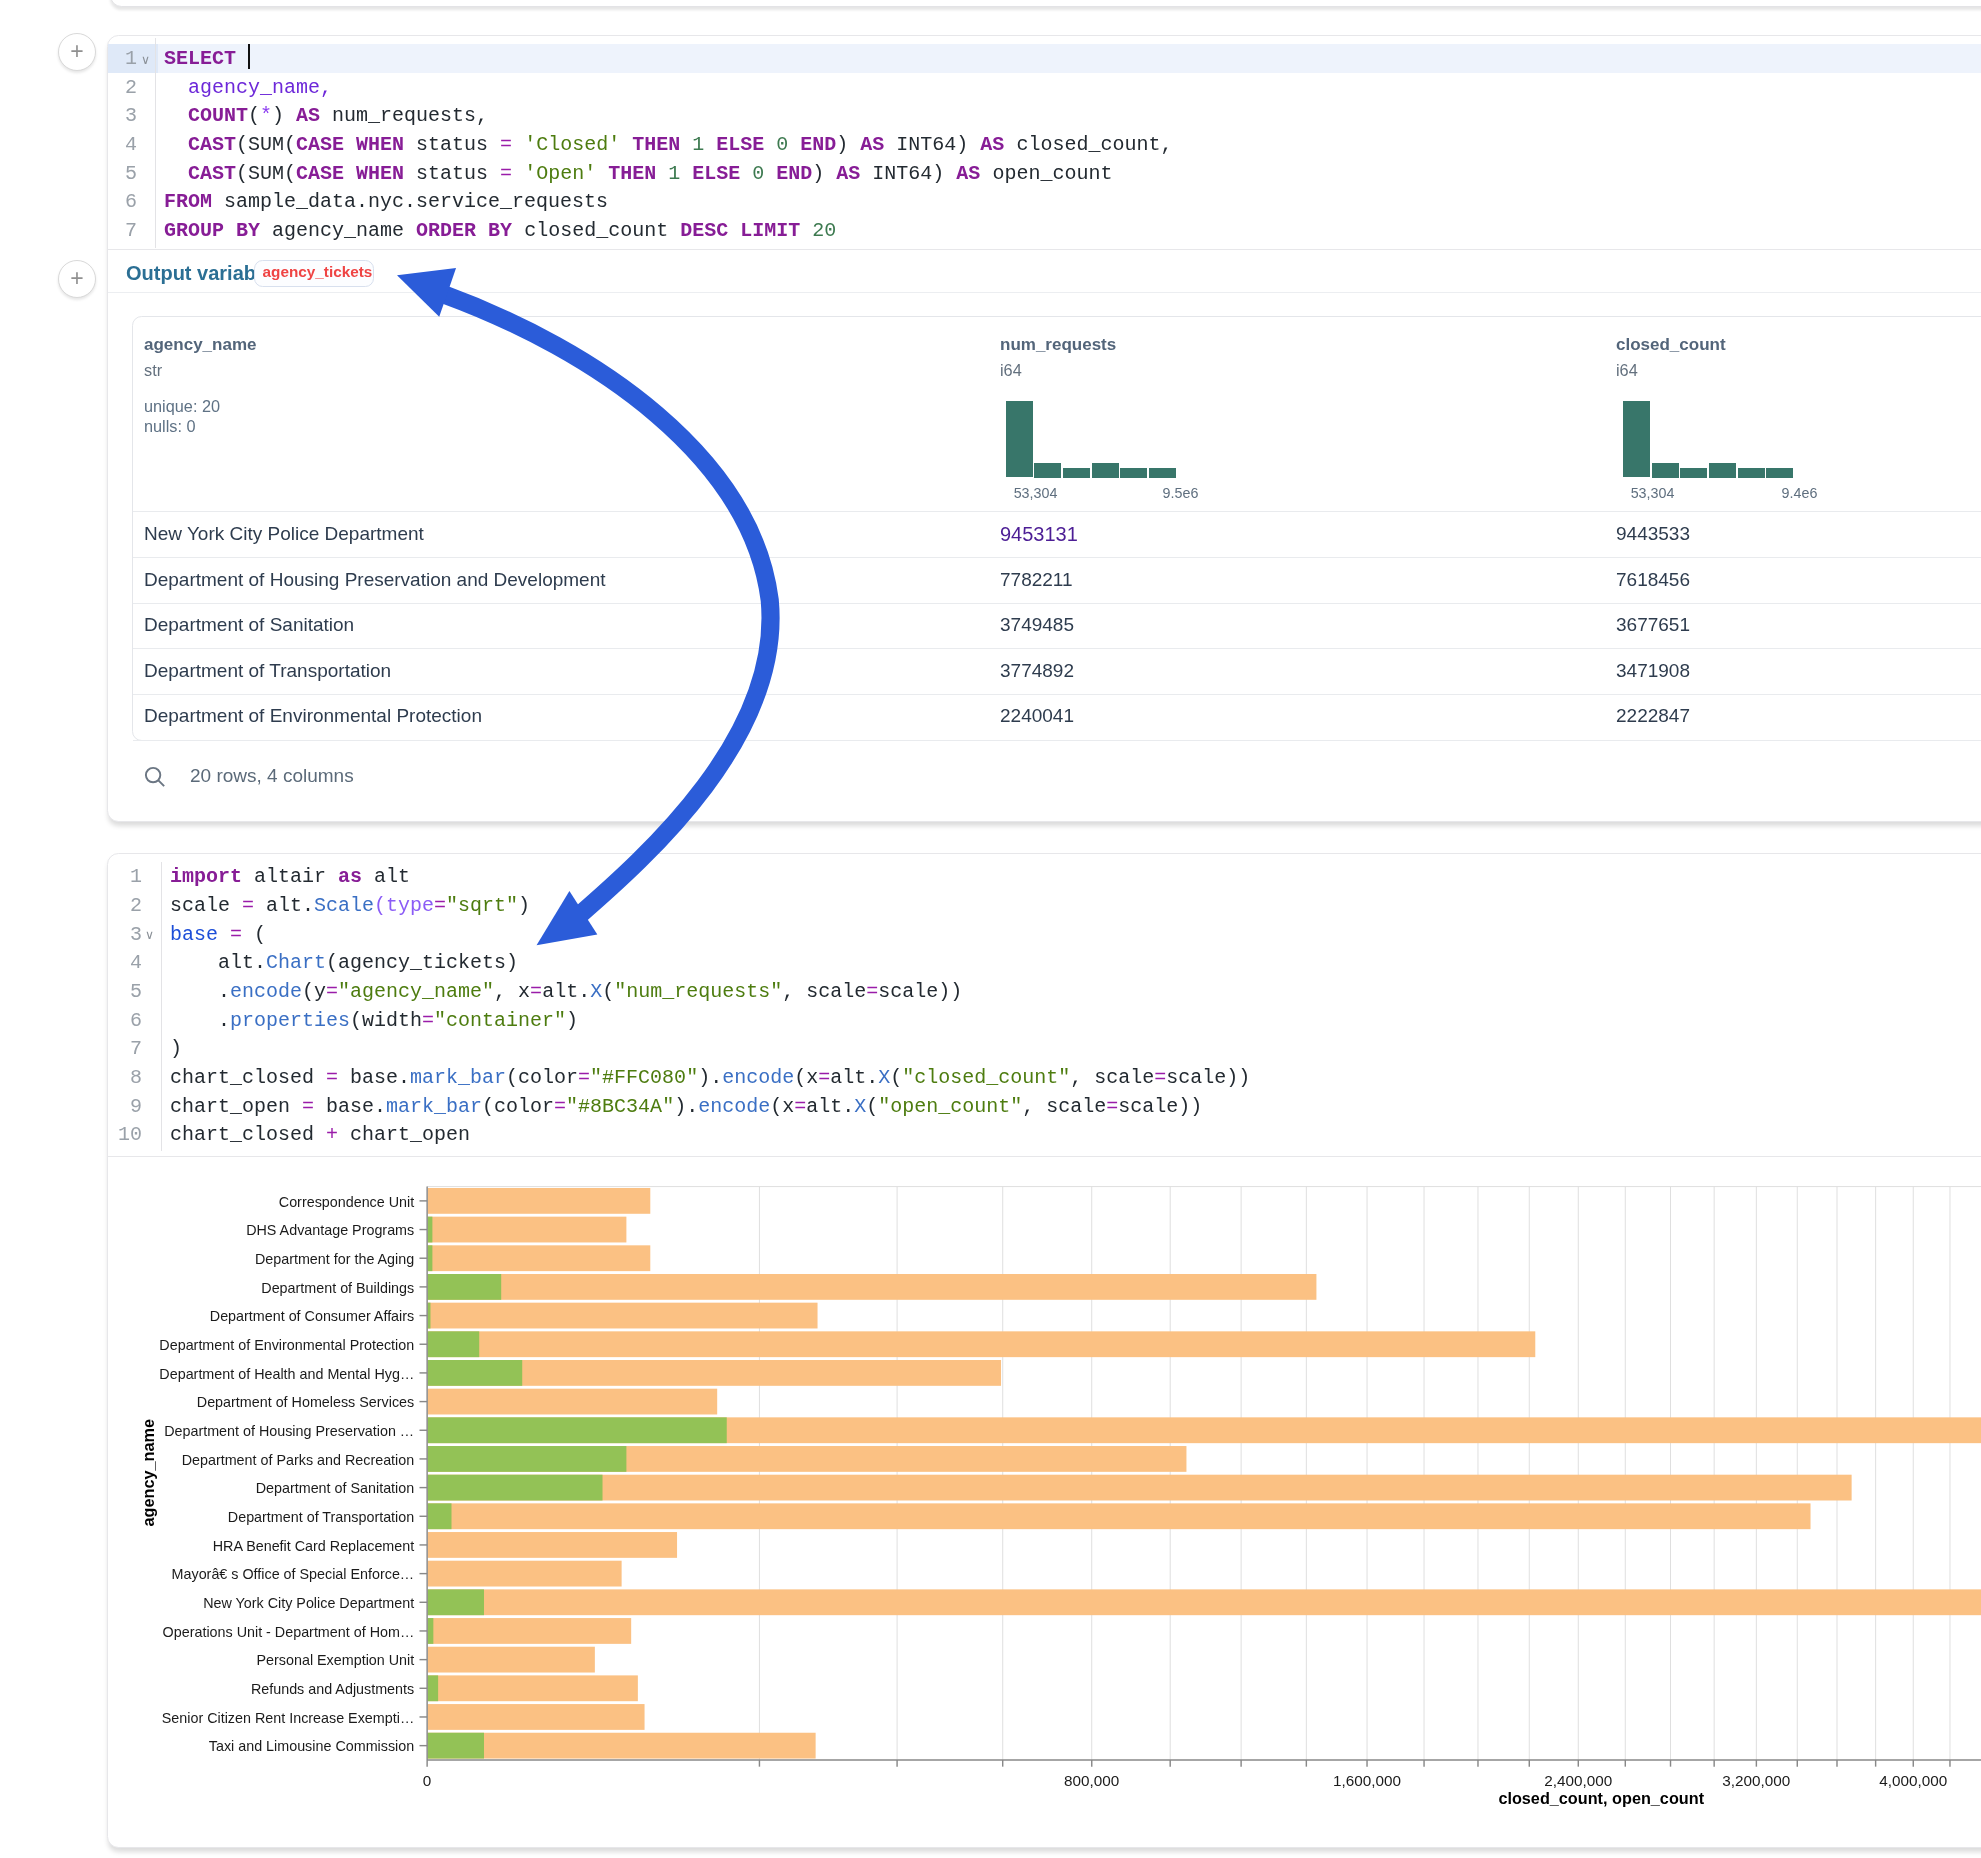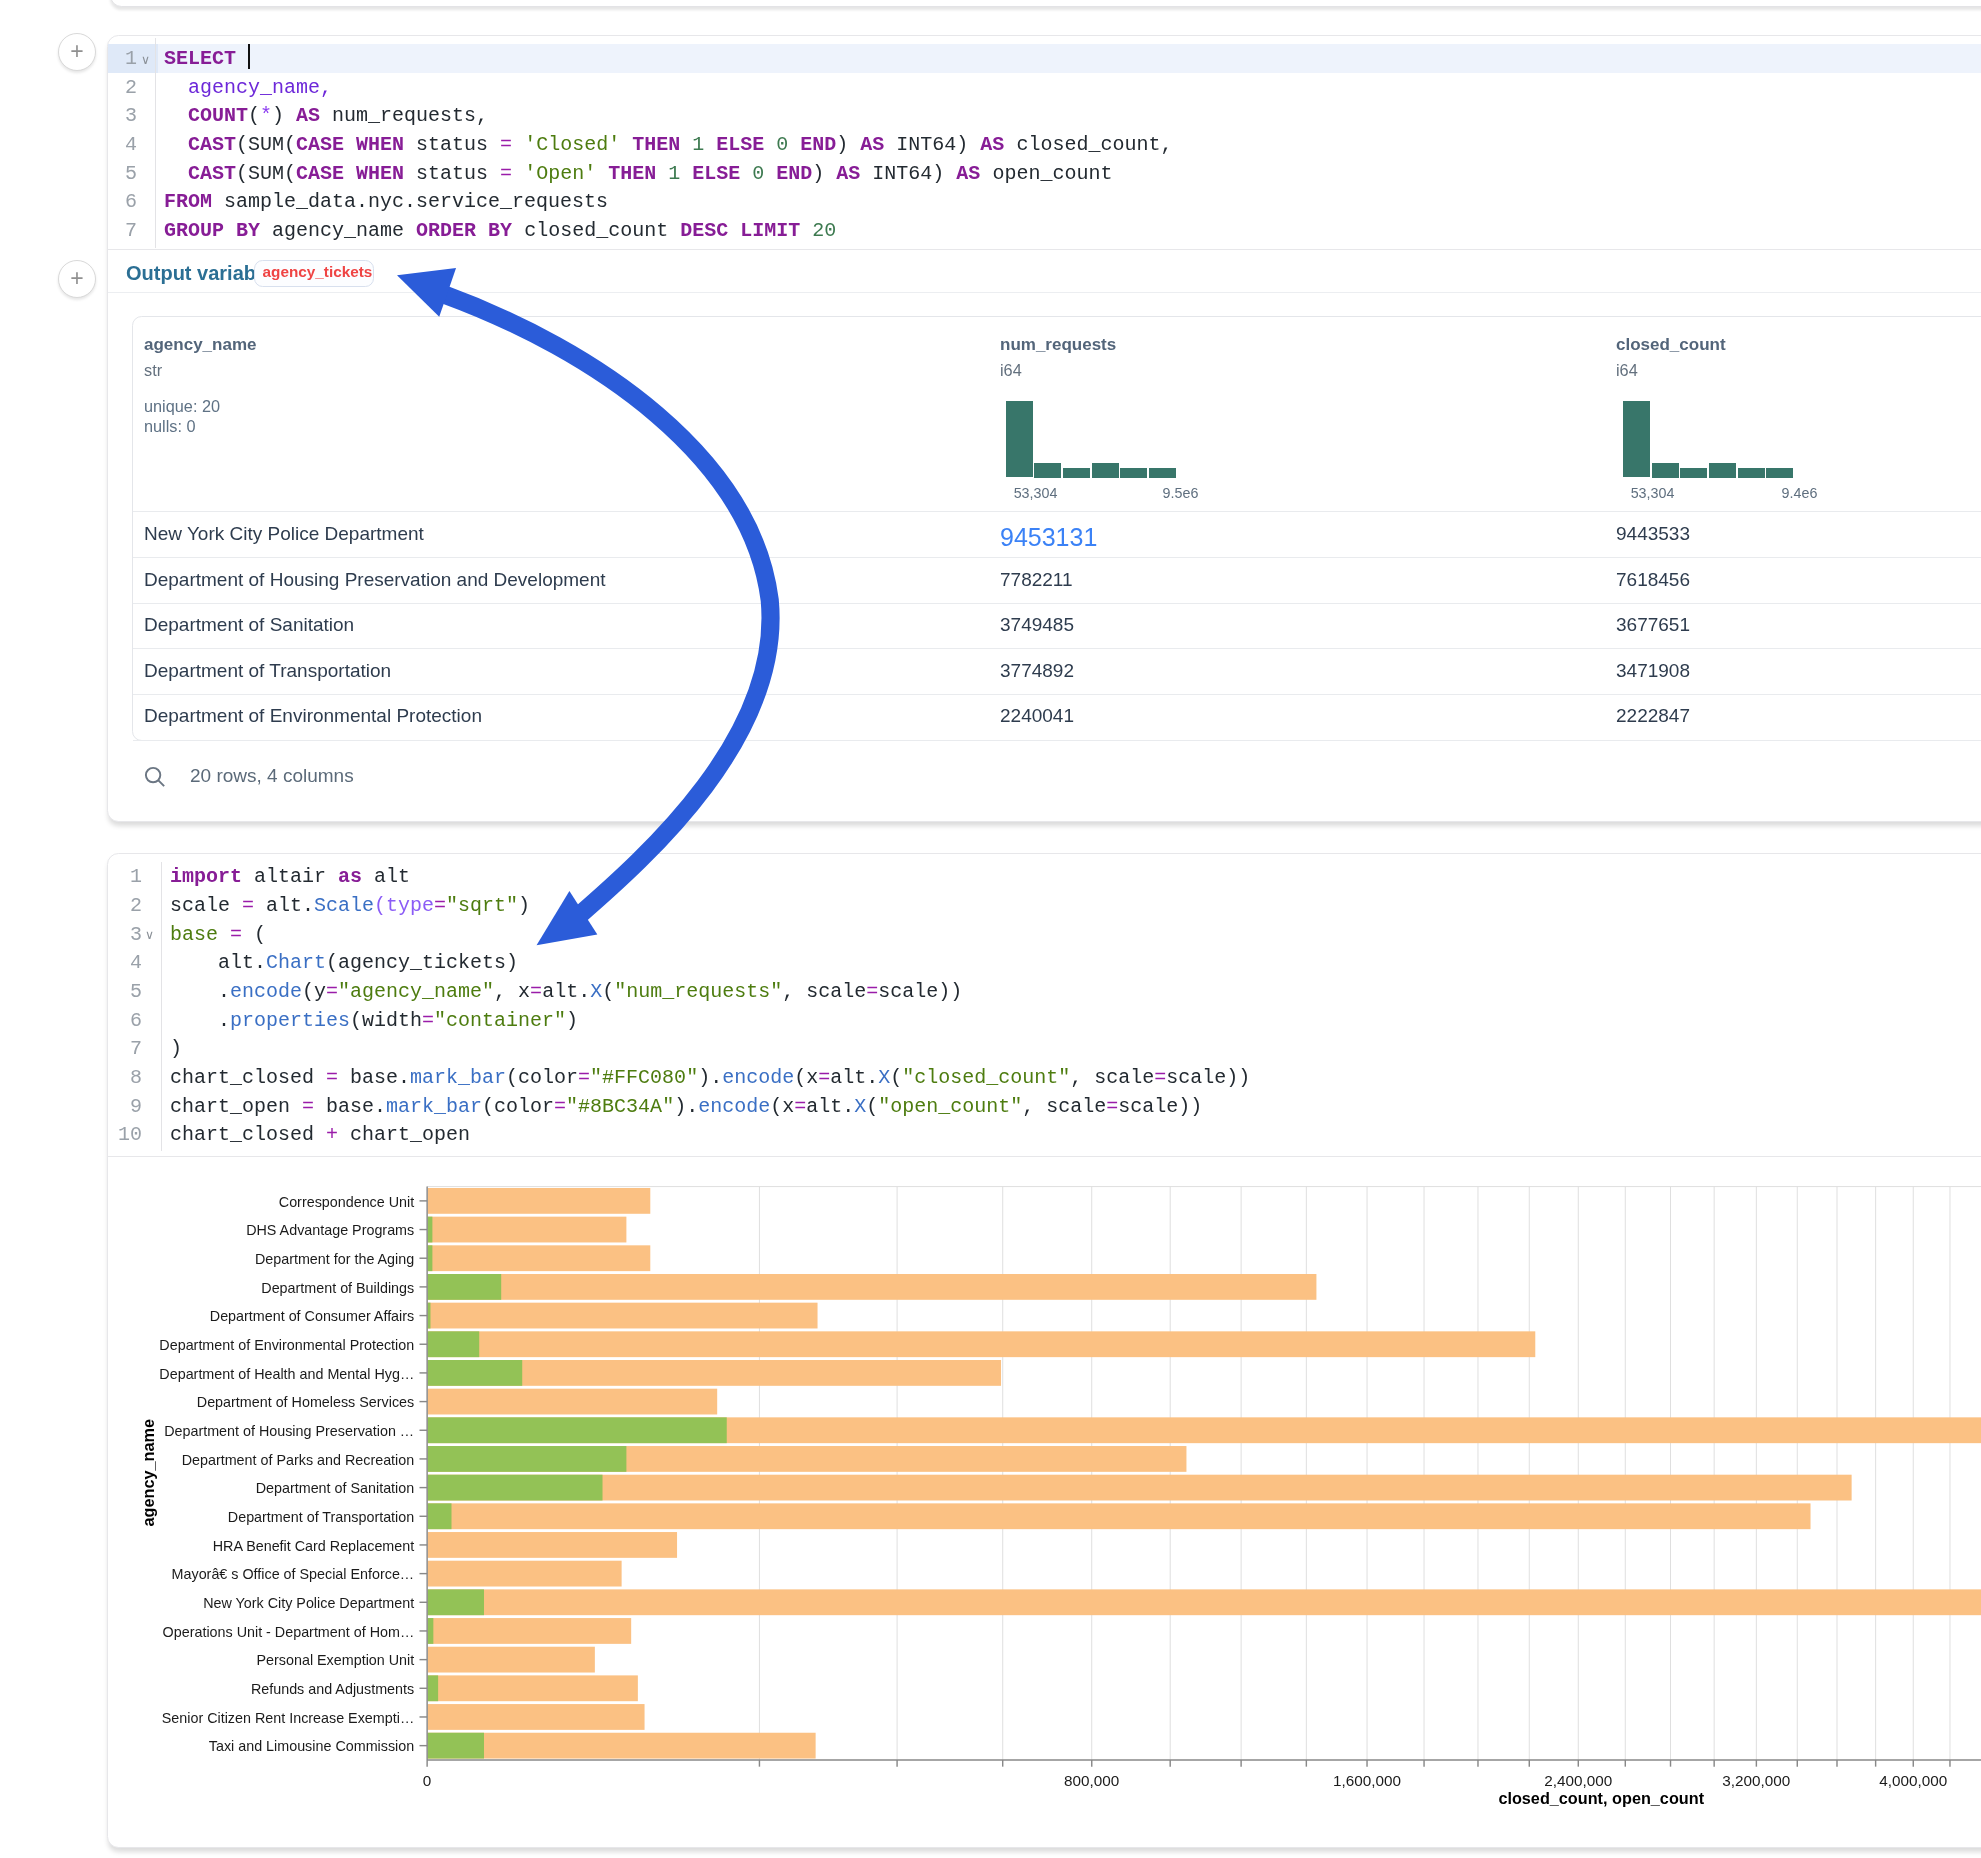--- a/index.html
+++ b/index.html
@@ -97,21 +97,21 @@
     <div class="abs" style="left:1771px;top:485px;width:57px;text-align:center;font-size:14.3px;color:#5f6f7f;">9.4e6</div>
   </div>
 <div id="tablerows">
     <div class="abs" style="left:133px;top:511px;width:1864px;height:1px;background:#e9ebee;"></div>
     <div class="abs" style="left:133px;top:557px;width:1864px;height:1px;background:#e9ebee;"></div>
     <div class="abs" style="left:133px;top:603px;width:1864px;height:1px;background:#e9ebee;"></div>
     <div class="abs" style="left:133px;top:648px;width:1864px;height:1px;background:#e9ebee;"></div>
     <div class="abs" style="left:133px;top:694px;width:1864px;height:1px;background:#e9ebee;"></div>
     <div class="abs" style="left:133px;top:740px;width:1864px;height:1px;background:#e9ebee;"></div>
     <div class="abs" style="left:144px;top:523px;font-size:19px;color:#2e3c4e;">New York City Police Department</div>
-    <div class="abs" style="left:1000px;top:523px;font-size:25px;color:#3b82f6;">9453131</div>
+    <div class="abs" style="left:1000px;top:523px;font-size:20px;color:#4c1d95;">9453131</div>
     <div class="abs" style="left:1616px;top:523px;font-size:19px;color:#2e3c4e;">9443533</div>
     <div class="abs" style="left:144px;top:569px;font-size:19px;color:#2e3c4e;">Department of Housing Preservation and Development</div>
     <div class="abs" style="left:1000px;top:569px;font-size:19px;color:#2e3c4e;">7782211</div>
     <div class="abs" style="left:1616px;top:569px;font-size:19px;color:#2e3c4e;">7618456</div>
     <div class="abs" style="left:144px;top:614px;font-size:19px;color:#2e3c4e;">Department of Sanitation</div>
     <div class="abs" style="left:1000px;top:614px;font-size:19px;color:#2e3c4e;">3749485</div>
     <div class="abs" style="left:1616px;top:614px;font-size:19px;color:#2e3c4e;">3677651</div>
     <div class="abs" style="left:144px;top:660px;font-size:19px;color:#2e3c4e;">Department of Transportation</div>
     <div class="abs" style="left:1000px;top:660px;font-size:19px;color:#2e3c4e;">3774892</div>
     <div class="abs" style="left:1616px;top:660px;font-size:19px;color:#2e3c4e;">3471908</div>
@@ -139,21 +139,21 @@
     <div class="gut" style="left:96px;top:1063px;width:46px;">8</div>
     <div class="gut" style="left:96px;top:1092px;width:46px;">9</div>
     <div class="gut" style="left:96px;top:1120px;width:46px;">10</div>
   </div>
 <div class="chev" style="left:145px;top:927px;">∨</div>
 <div class="abs" style="left:161px;top:862px;width:1px;height:289px;background:#e3e3e6;"></div>
 
 <div id="pycode">
     <div class="code abs" style="left:170px;top:862px;"><span class="kw">import</span><span style="color:#232a31;"> altair </span><span class="kw">as</span><span style="color:#232a31;"> alt</span></div>
     <div class="code abs" style="left:170px;top:891px;"><span style="color:#232a31;">scale </span><span class="op">=</span><span style="color:#232a31;"> alt.</span><span class="fn">Scale</span><span style="color:#8b5cf6;">(type</span><span class="op">=</span><span class="str">"sqrt"</span><span style="color:#232a31;">)</span></div>
-    <div class="code abs" style="left:170px;top:920px;"><span style="color:#4d7c0f;">base </span><span class="op">=</span><span style="color:#232a31;"> (</span></div>
+    <div class="code abs" style="left:170px;top:920px;"><span style="color:#1d4ed8;">base </span><span class="op">=</span><span style="color:#232a31;"> (</span></div>
     <div class="code abs" style="left:170px;top:948px;"><span style="color:#232a31;">    alt.</span><span class="fn">Chart</span><span style="color:#232a31;">(agency_tickets)</span></div>
     <div class="code abs" style="left:170px;top:977px;"><span style="color:#232a31;">    .</span><span class="fn">encode</span><span style="color:#232a31;">(y</span><span class="op">=</span><span class="str">"agency_name"</span><span style="color:#232a31;">, x</span><span class="op">=</span><span style="color:#232a31;">alt.</span><span class="fn">X</span><span style="color:#232a31;">(</span><span class="str">"num_requests"</span><span style="color:#232a31;">, scale</span><span class="op">=</span><span style="color:#232a31;">scale))</span></div>
     <div class="code abs" style="left:170px;top:1006px;"><span style="color:#232a31;">    .</span><span class="fn">properties</span><span style="color:#232a31;">(width</span><span class="op">=</span><span class="str">"container"</span><span style="color:#232a31;">)</span></div>
     <div class="code abs" style="left:170px;top:1034px;"><span style="color:#232a31;">)</span></div>
     <div class="code abs" style="left:170px;top:1063px;"><span style="color:#232a31;">chart_closed </span><span class="op">=</span><span style="color:#232a31;"> base.</span><span class="fn">mark_bar</span><span style="color:#232a31;">(color</span><span class="op">=</span><span class="str">"#FFC080"</span><span style="color:#232a31;">).</span><span class="fn">encode</span><span style="color:#232a31;">(x</span><span class="op">=</span><span style="color:#232a31;">alt.</span><span class="fn">X</span><span style="color:#232a31;">(</span><span class="str">"closed_count"</span><span style="color:#232a31;">, scale</span><span class="op">=</span><span style="color:#232a31;">scale))</span></div>
     <div class="code abs" style="left:170px;top:1092px;"><span style="color:#232a31;">chart_open </span><span class="op">=</span><span style="color:#232a31;"> base.</span><span class="fn">mark_bar</span><span style="color:#232a31;">(color</span><span class="op">=</span><span class="str">"#8BC34A"</span><span style="color:#232a31;">).</span><span class="fn">encode</span><span style="color:#232a31;">(x</span><span class="op">=</span><span style="color:#232a31;">alt.</span><span class="fn">X</span><span style="color:#232a31;">(</span><span class="str">"open_count"</span><span style="color:#232a31;">, scale</span><span class="op">=</span><span style="color:#232a31;">scale))</span></div>
     <div class="code abs" style="left:170px;top:1120px;"><span style="color:#232a31;">chart_closed </span><span class="op">+</span><span style="color:#232a31;"> chart_open</span></div>
   </div>
 
 <div class="abs" style="left:108px;top:1156px;width:1873px;height:1px;background:#e7e7ea;"></div>

